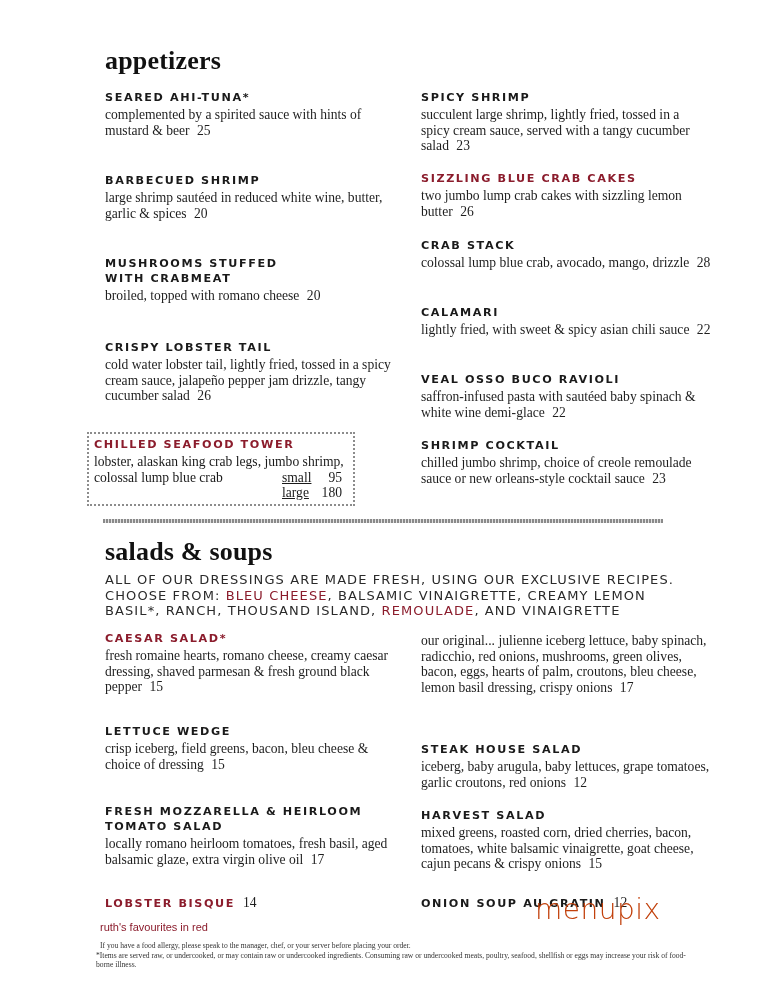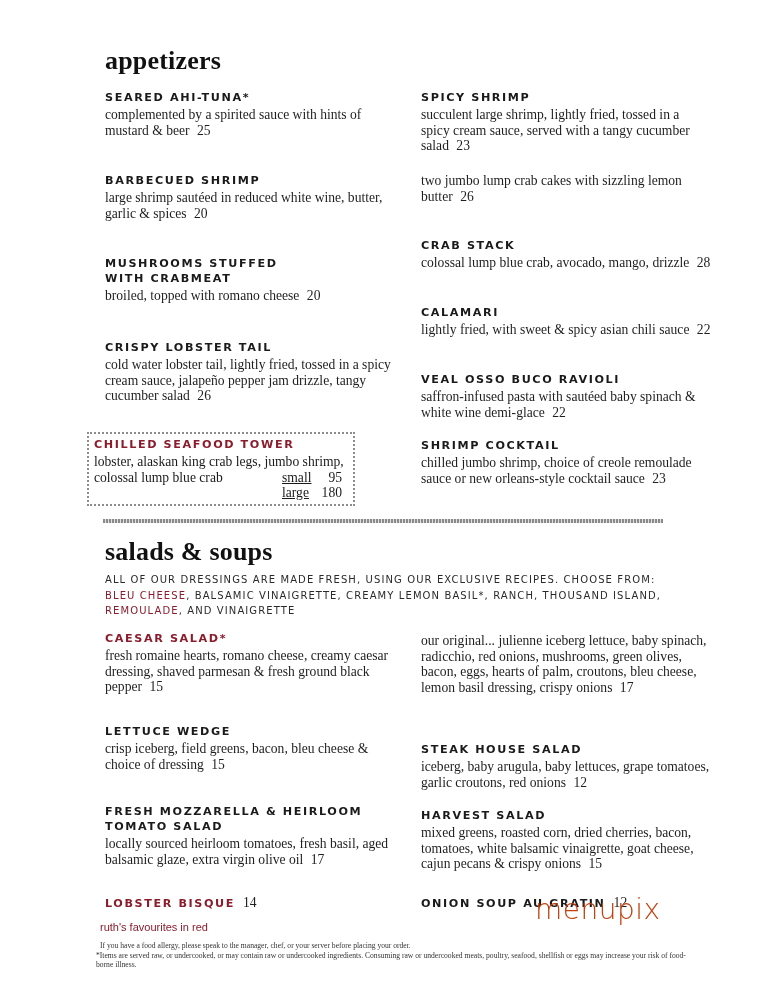--- a/index.html
+++ b/index.html
@@ -32,21 +32,21 @@
   .tower-row .sz { position: absolute; left: 188px; text-decoration: underline; }
   .tower-row .pr { position: absolute; right: 6px; }
 
   .divider {
     position: absolute; left: 103px; top: 519px; width: 560px; height: 4px;
     background: repeating-linear-gradient(90deg, #8a8a8a 0 2px, #e0e0e0 2px 3px);
   }
   .dressing-note {
     position: absolute; left: 105px; top: 572px; width: 570px;
     font-family: "DejaVu Sans", "Liberation Sans", sans-serif;
-    font-size: 10px; letter-spacing: 1.1px; line-height: 15.5px; color: #2a2a2a;
+    font-size: 13px; letter-spacing: 1.1px; line-height: 15.5px; color: #2a2a2a;
   }
   .dressing-note .red { color: #8b1c2c; }
 
   .fav-note {
     position: absolute; left: 100px; top: 921px;
     font-family: "Liberation Sans", "DejaVu Sans", sans-serif;
     font-size: 11px; color: #8b1c2c;
   }
   .disclaimer {
     position: absolute; left: 96px; top: 941px; width: 600px;
@@ -94,20 +94,21 @@
     <span class="sz">large</span>
     <span class="pr">180</span>
   </div>
 </div>
 
 <div class="item" style="left:421px; top:90px;">
   <div class="item-name">SPICY SHRIMP</div>
   <div class="item-desc"><span>succulent large shrimp, lightly fried, tossed in a spicy cream sauce, served with a tangy cucumber salad</span> <span class="price">23</span></div>
 </div>
 <div class="item" style="left:421px; top:171px;">
+  <div class="item-name red">SIZZLING BLUE CRAB CAKES</div>
   <div class="item-desc"><span>two jumbo lump crab cakes with sizzling lemon butter</span> <span class="price">26</span></div>
 </div>
 <div class="item" style="left:421px; top:238px;">
   <div class="item-name">CRAB STACK</div>
   <div class="item-desc"><span>colossal lump blue crab, avocado, mango, drizzle</span> <span class="price">28</span></div>
 </div>
 <div class="item" style="left:421px; top:305px;">
   <div class="item-name">CALAMARI</div>
   <div class="item-desc"><span>lightly fried, with sweet &amp; spicy asian chili sauce</span> <span class="price">22</span></div>
 </div>
@@ -130,21 +131,21 @@
   <div class="item-name red">CAESAR SALAD*</div>
   <div class="item-desc"><span>fresh romaine hearts, romano cheese, creamy caesar dressing, shaved parmesan &amp; fresh ground black pepper</span> <span class="price">15</span></div>
 </div>
 <div class="item" style="left:105px; top:724px;">
   <div class="item-name">LETTUCE WEDGE</div>
   <div class="item-desc"><span>crisp iceberg, field greens, bacon, bleu cheese &amp; choice of dressing</span> <span class="price">15</span></div>
 </div>
 <div class="item" style="left:105px; top:804px;">
   <div class="item-name">FRESH MOZZARELLA &amp; HEIRLOOM
 TOMATO SALAD</div>
-  <div class="item-desc"><span>locally sourced heirloom tomatoes, fresh basil, aged balsamic glaze, extra virgin olive oil</span> <span class="price">17</span></div>
+  <div class="item-desc"><span>locally romano heirloom tomatoes, fresh basil, aged balsamic glaze, extra virgin olive oil</span> <span class="price">17</span></div>
 </div>
 <div class="item" style="left:105px; top:893px;">
   <span class="item-name red">LOBSTER BISQUE</span>
   <span class="item-desc" style="margin-left:4px;">14</span>
 </div>
 
 <div class="item" style="left:421px; top:631px;">
   <div class="item-desc"><span>our original... julienne iceberg lettuce, baby spinach, radicchio, red onions, mushrooms, green olives, bacon, eggs, hearts of palm, croutons, bleu cheese, lemon basil dressing, crispy onions</span> <span class="price">17</span></div>
 </div>
 <div class="item" style="left:421px; top:742px;">

